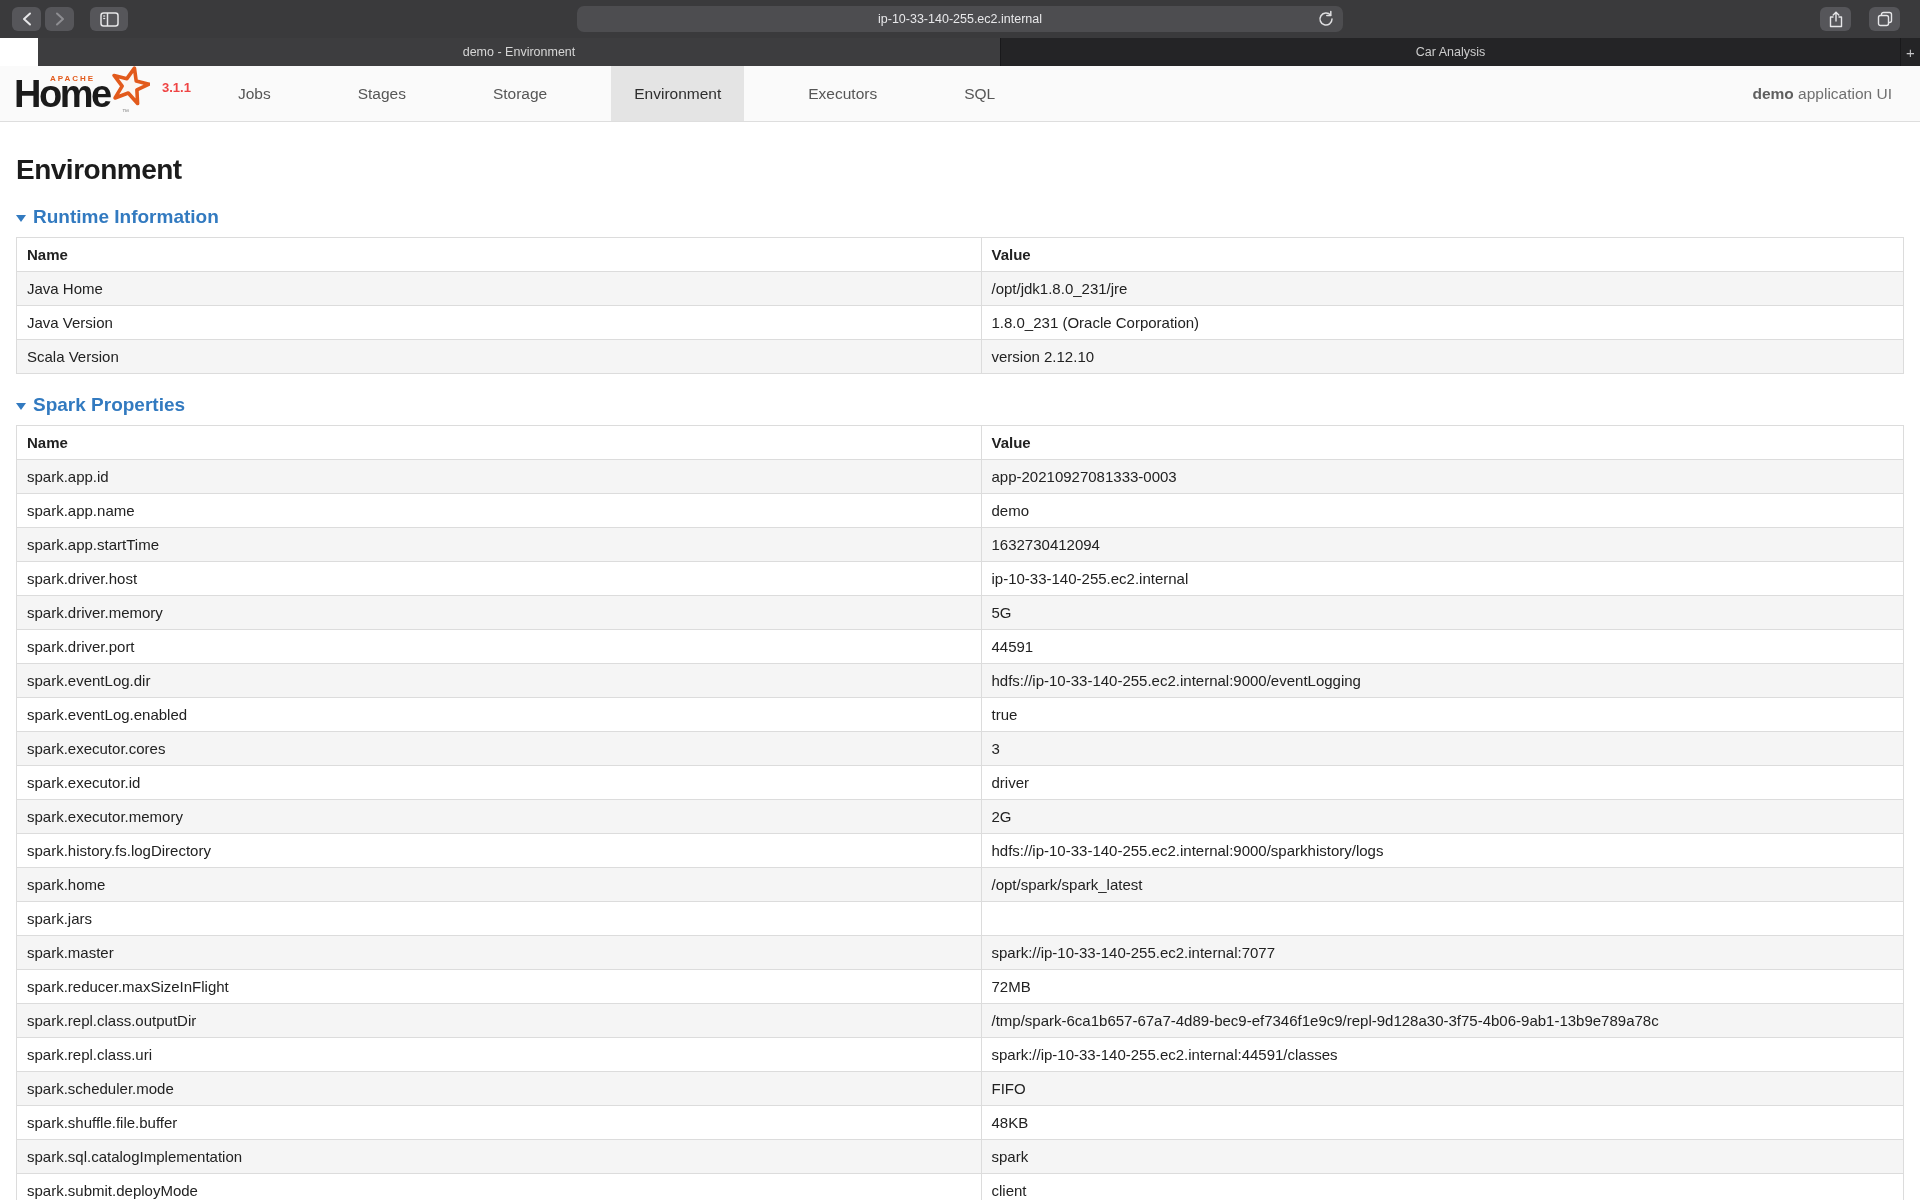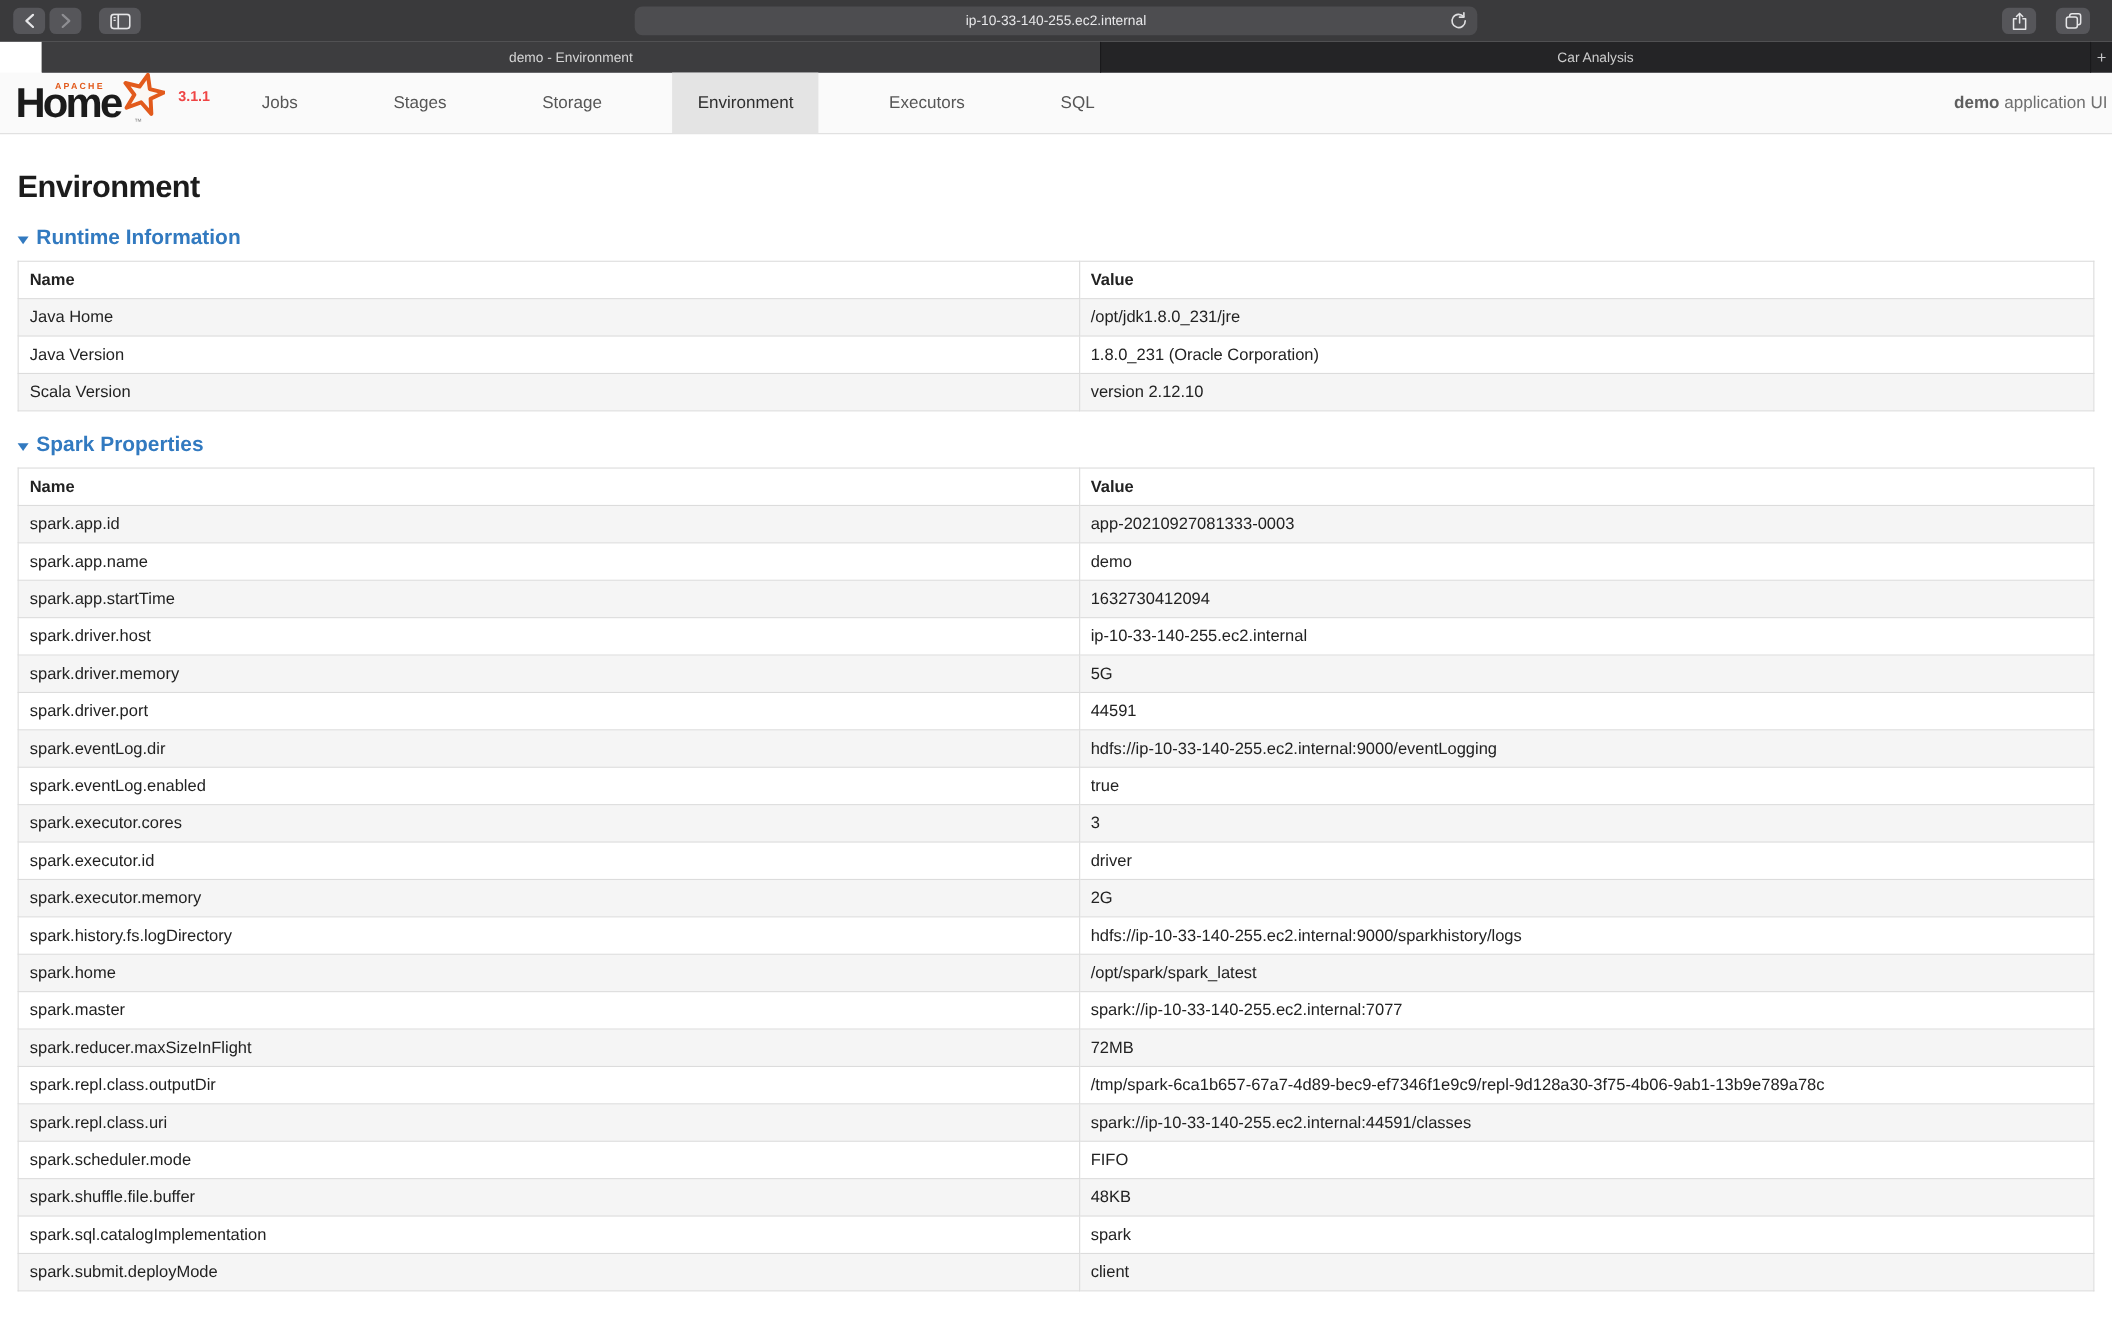--- a/index.html
+++ b/index.html
@@ -62,21 +62,21 @@
   }
   .logo-star{position:absolute;left:96px;top:0px;width:40px;height:40px;}
   .logo-tm{position:absolute;left:108px;top:42px;font-size:7px;color:#8a8a8a;}
   .version{font-size:13px;font-weight:700;color:#ef4444;align-self:flex-end;margin:0 0 26px 8px;}
   .nav-items{display:flex;height:55px;margin-left:24px;gap:41px;}
   .nav-item{
     display:flex;align-items:center;padding:0 23px;font-size:15.5px;
     color:#565656;cursor:pointer;
   }
   .nav-item.active{background:var(--active-bg);color:#2e2e2e;}
-  .app-label{margin-left:auto;margin-right:4px;font-size:15.5px;color:#6f6f6f;text-align:right;}
+  .app-label{margin-left:auto;margin-right:28px;font-size:15.5px;color:#6f6f6f;text-align:right;}
   .app-label .app-name{font-weight:700;color:#5f5f5f;}
   
   .content{padding:0 16px;}
   .page-title{
     font-size:28px;font-weight:700;color:#1c1c1c;margin:32px 0 0 0;
     letter-spacing:-0.5px;
   }
   .section-heading{
     margin:20px 0 0 0;font-size:19px;font-weight:700;color:var(--accent);
     display:flex;align-items:center;cursor:pointer;width:max-content;
@@ -278,20 +278,24 @@
           </tr>
           <tr>
             <td>spark.history.fs.logDirectory</td>
             <td>hdfs://ip-10-33-140-255.ec2.internal:9000/sparkhistory/logs</td>
           </tr>
           <tr>
             <td>spark.home</td>
             <td>/opt/spark/spark_latest</td>
           </tr>
           <tr>
+            <td>spark.jars</td>
+            <td></td>
+          </tr>
+          <tr>
             <td>spark.master</td>
             <td>spark://ip-10-33-140-255.ec2.internal:7077</td>
           </tr>
           <tr>
             <td>spark.reducer.maxSizeInFlight</td>
             <td>72MB</td>
           </tr>
           <tr>
             <td>spark.repl.class.outputDir</td>
             <td>/tmp/spark-6ca1b657-67a7-4d89-bec9-ef7346f1e9c9/repl-9d128a30-3f75-4b06-9ab1-13b9e789a78c</td>

